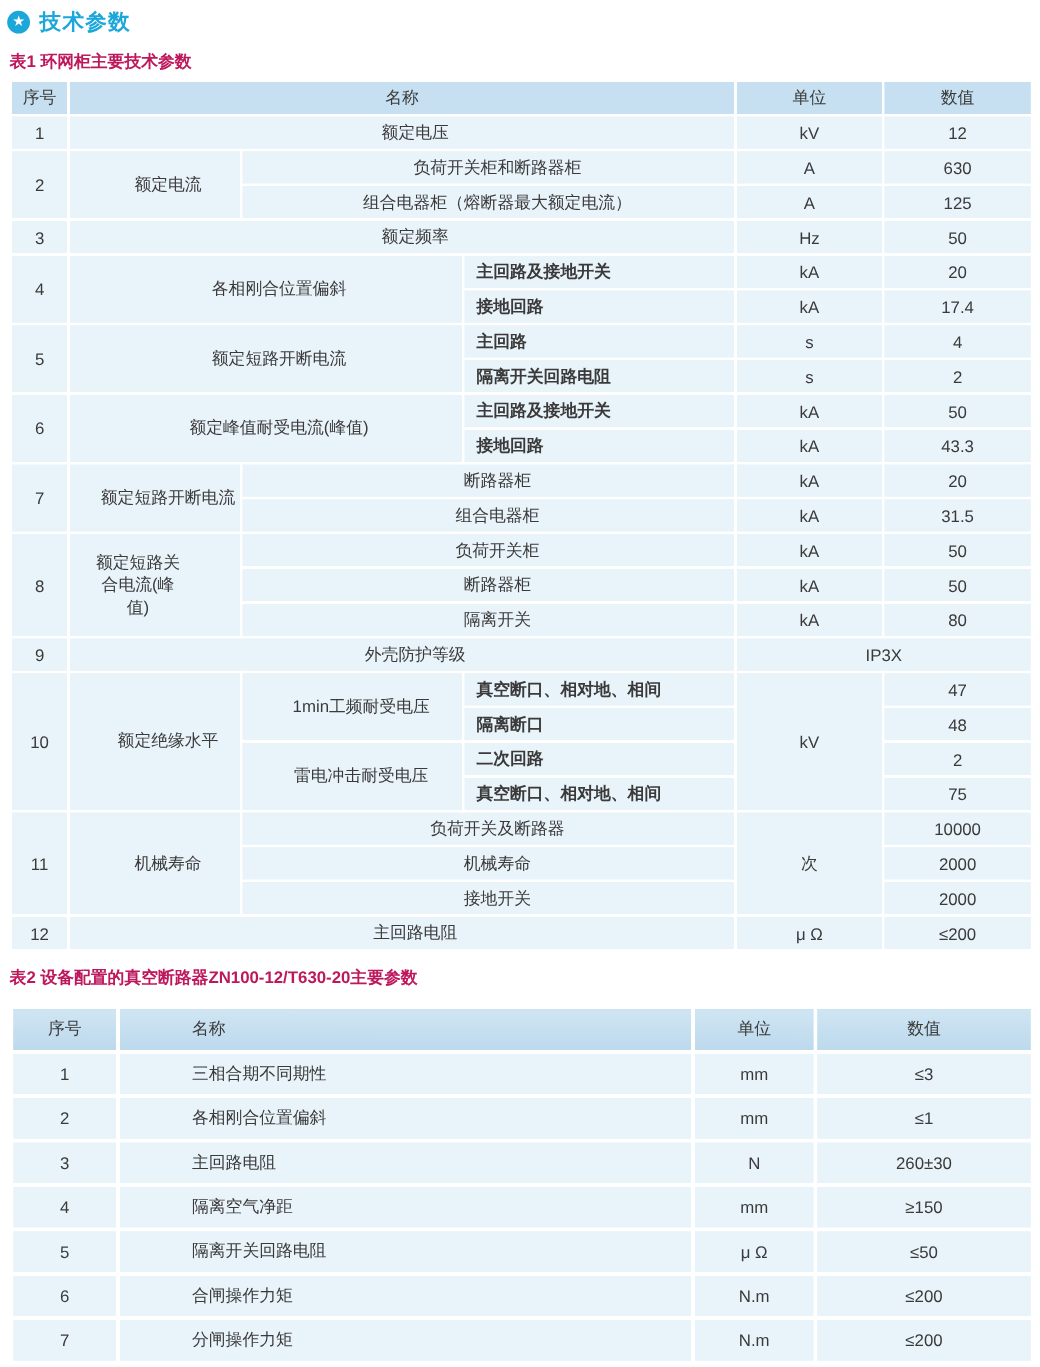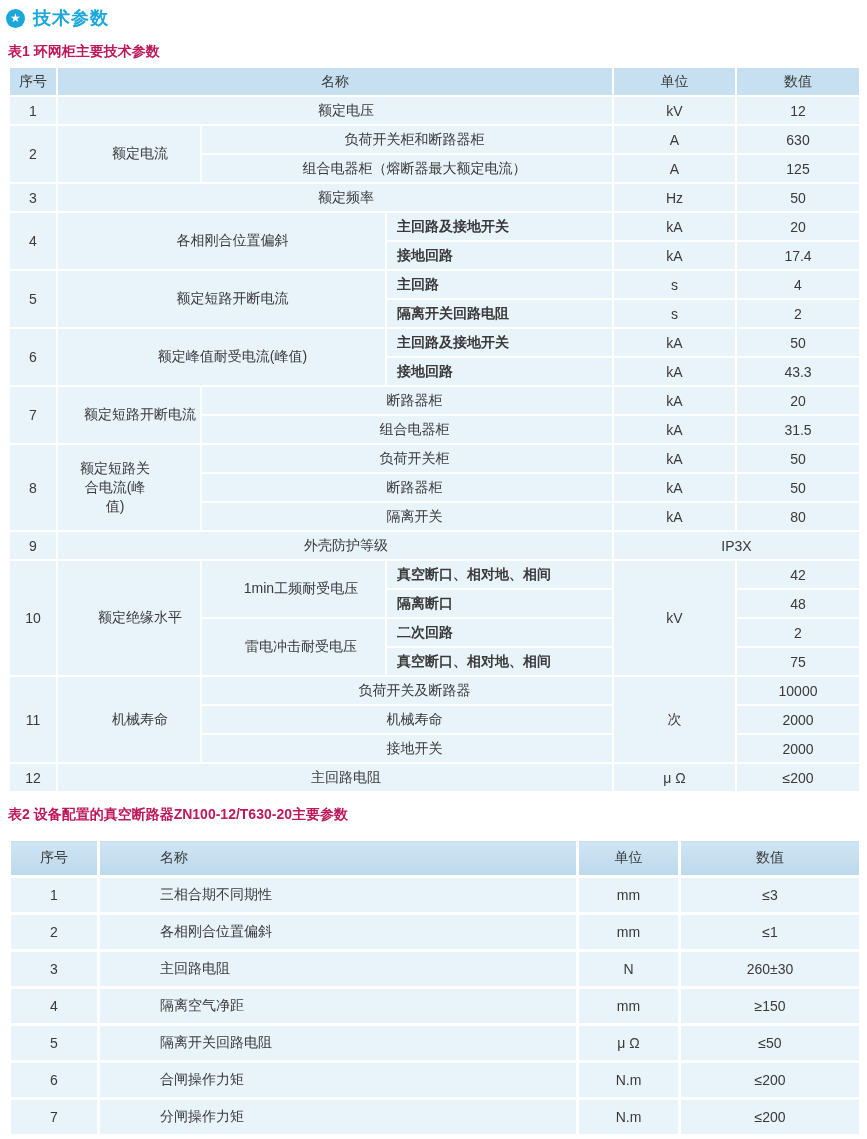--- a/index.html
+++ b/index.html
@@ -164,21 +164,21 @@
     <td colspan="3" class="n1">外壳防护等级</td>
     <td colspan="2">IP3X</td>
   </tr>
 
   <tr>
     <td rowspan="4">10</td>
     <td rowspan="4" class="n1">额定绝缘水平</td>
     <td rowspan="2" class="n2">1min工频耐受电压</td>
     <td class="n3">真空断口、相对地、相间</td>
     <td rowspan="4">kV</td>
-    <td>42</td>
+    <td>47</td>
   </tr>
   <tr>
     <td class="n3">隔离断口</td>
     <td>48</td>
   </tr>
   <tr>
     <td rowspan="2" class="n2">雷电冲击耐受电压</td>
     <td class="n3">二次回路</td>
     <td>2</td>
   </tr>

